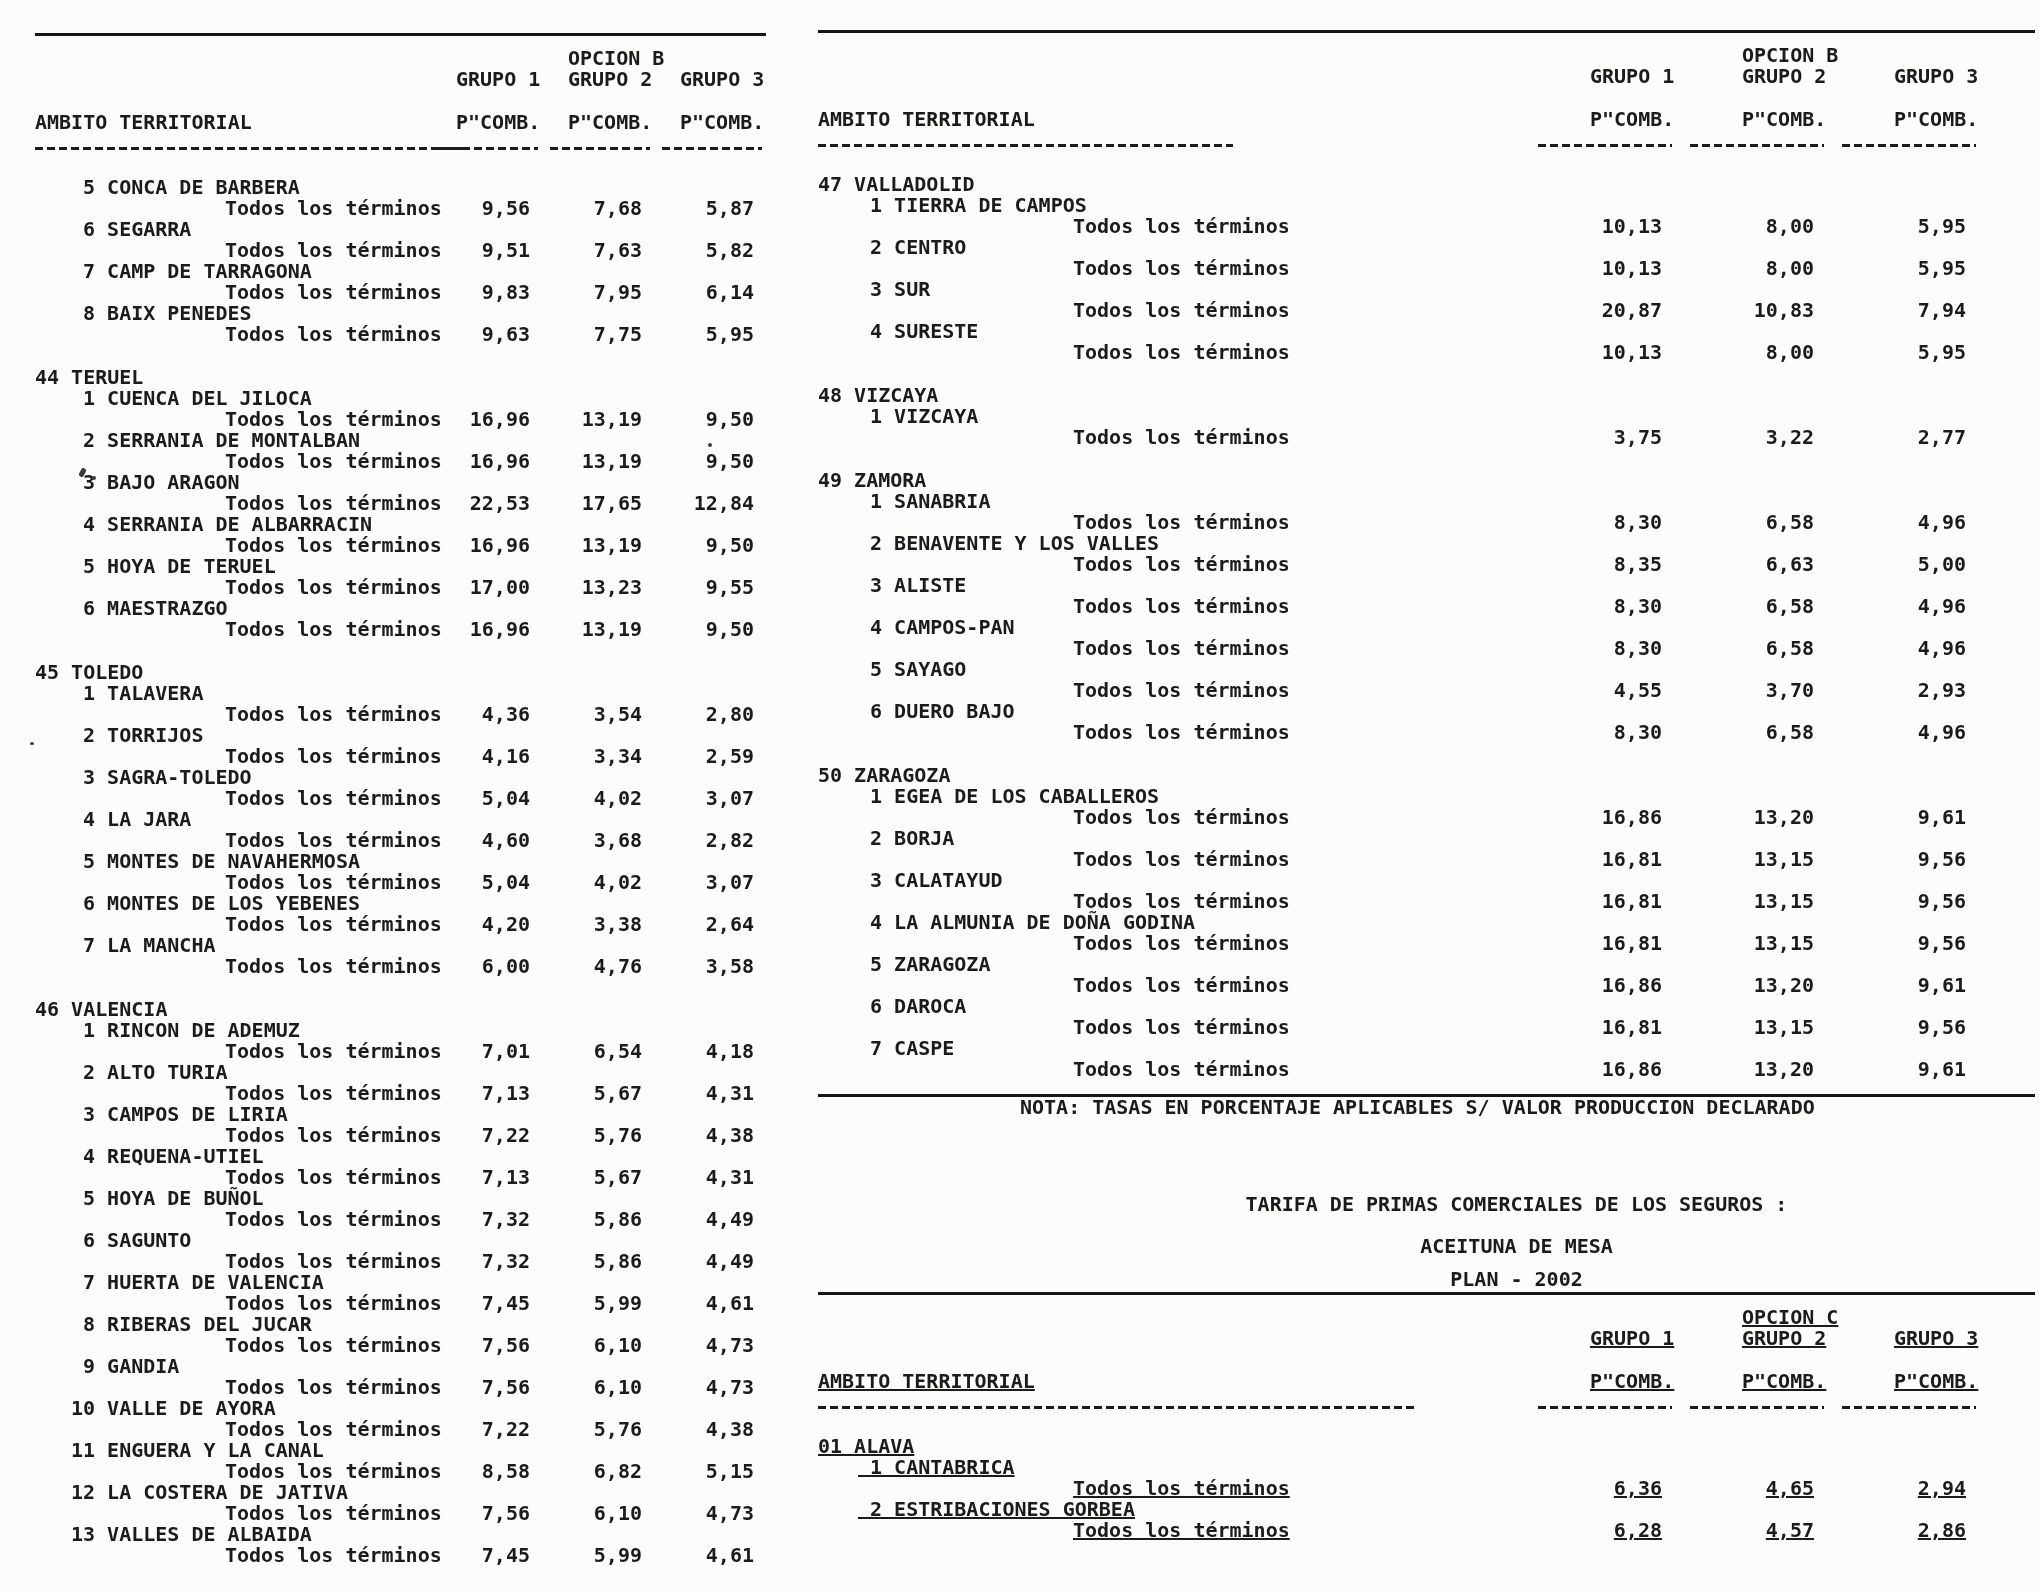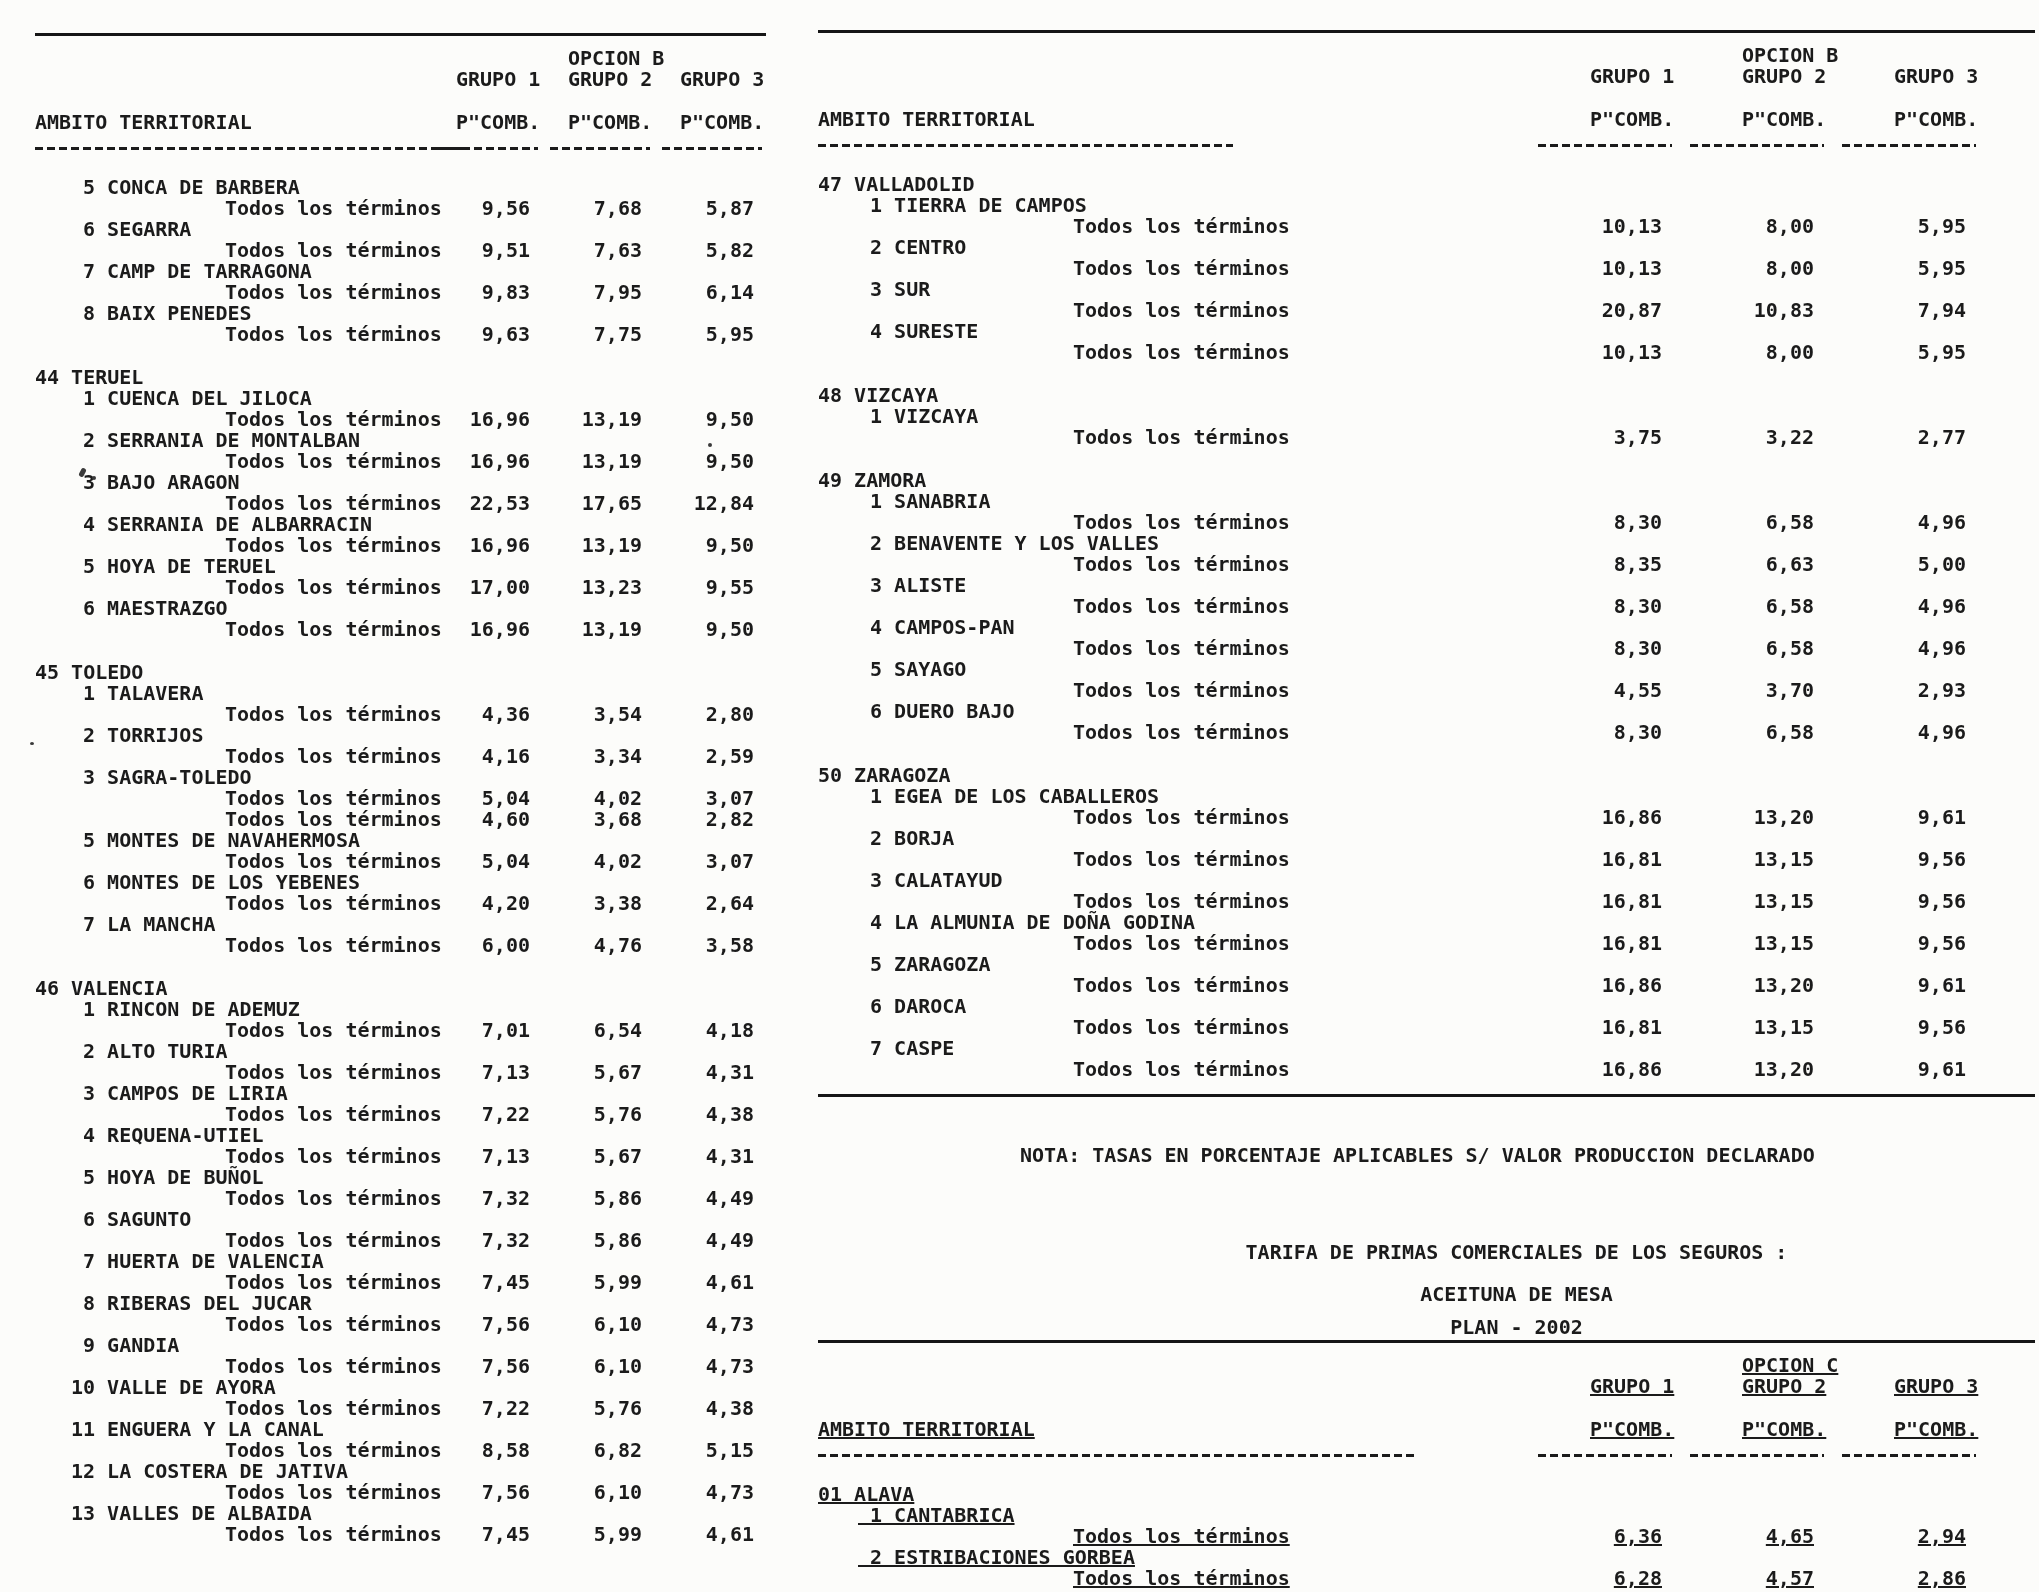--- a/index.html
+++ b/index.html
@@ -40,21 +40,21 @@
   .cvdash { text-align:right; }
   .cvdash .dashbar { width:var(--dashv); margin-right:4px; }
 
   .tbody { margin-top:32px; }
   .section + .section { margin-top:22px; }
   .province { white-space:pre; }
   .area-label { padding-left:var(--ind-area); white-space:pre; }
   .todos { padding-left:var(--ind-todos); white-space:pre; }
 
   .rule2 { margin-top:14px; }
-  .nota { margin-top:48px; margin-left:202px; white-space:pre; }
+  .nota { margin-left:202px; white-space:pre; }
   .tarifa { margin-left:180px; width:1037px; text-align:center; }
   .tarifa-title { margin-top:76px; }
   .tarifa-product { margin-top:21px; }
   .tarifa-plan { margin-top:12px; }
   .rule3 { margin-top:2px; }
 
   .artifact { position:absolute; background:#3a3a3a; border-radius:50%; }
 </style>
 </head>
 <body>
@@ -178,20 +178,21 @@
             <div class="num">3,34</div>
             <div class="num">2,59</div>
           </div>
           <div class="line area-label"> 3 SAGRA-TOLEDO</div>
           <div class="grid">
             <div class="cn todos">Todos los términos</div>
             <div class="num">5,04</div>
             <div class="num">4,02</div>
             <div class="num">3,07</div>
           </div>
+          <div class="line area-label"> 4 LA JARA</div>
           <div class="grid">
             <div class="cn todos">Todos los términos</div>
             <div class="num">4,60</div>
             <div class="num">3,68</div>
             <div class="num">2,82</div>
           </div>
           <div class="line area-label"> 5 MONTES DE NAVAHERMOSA</div>
           <div class="grid">
             <div class="cn todos">Todos los términos</div>
             <div class="num">5,04</div>

